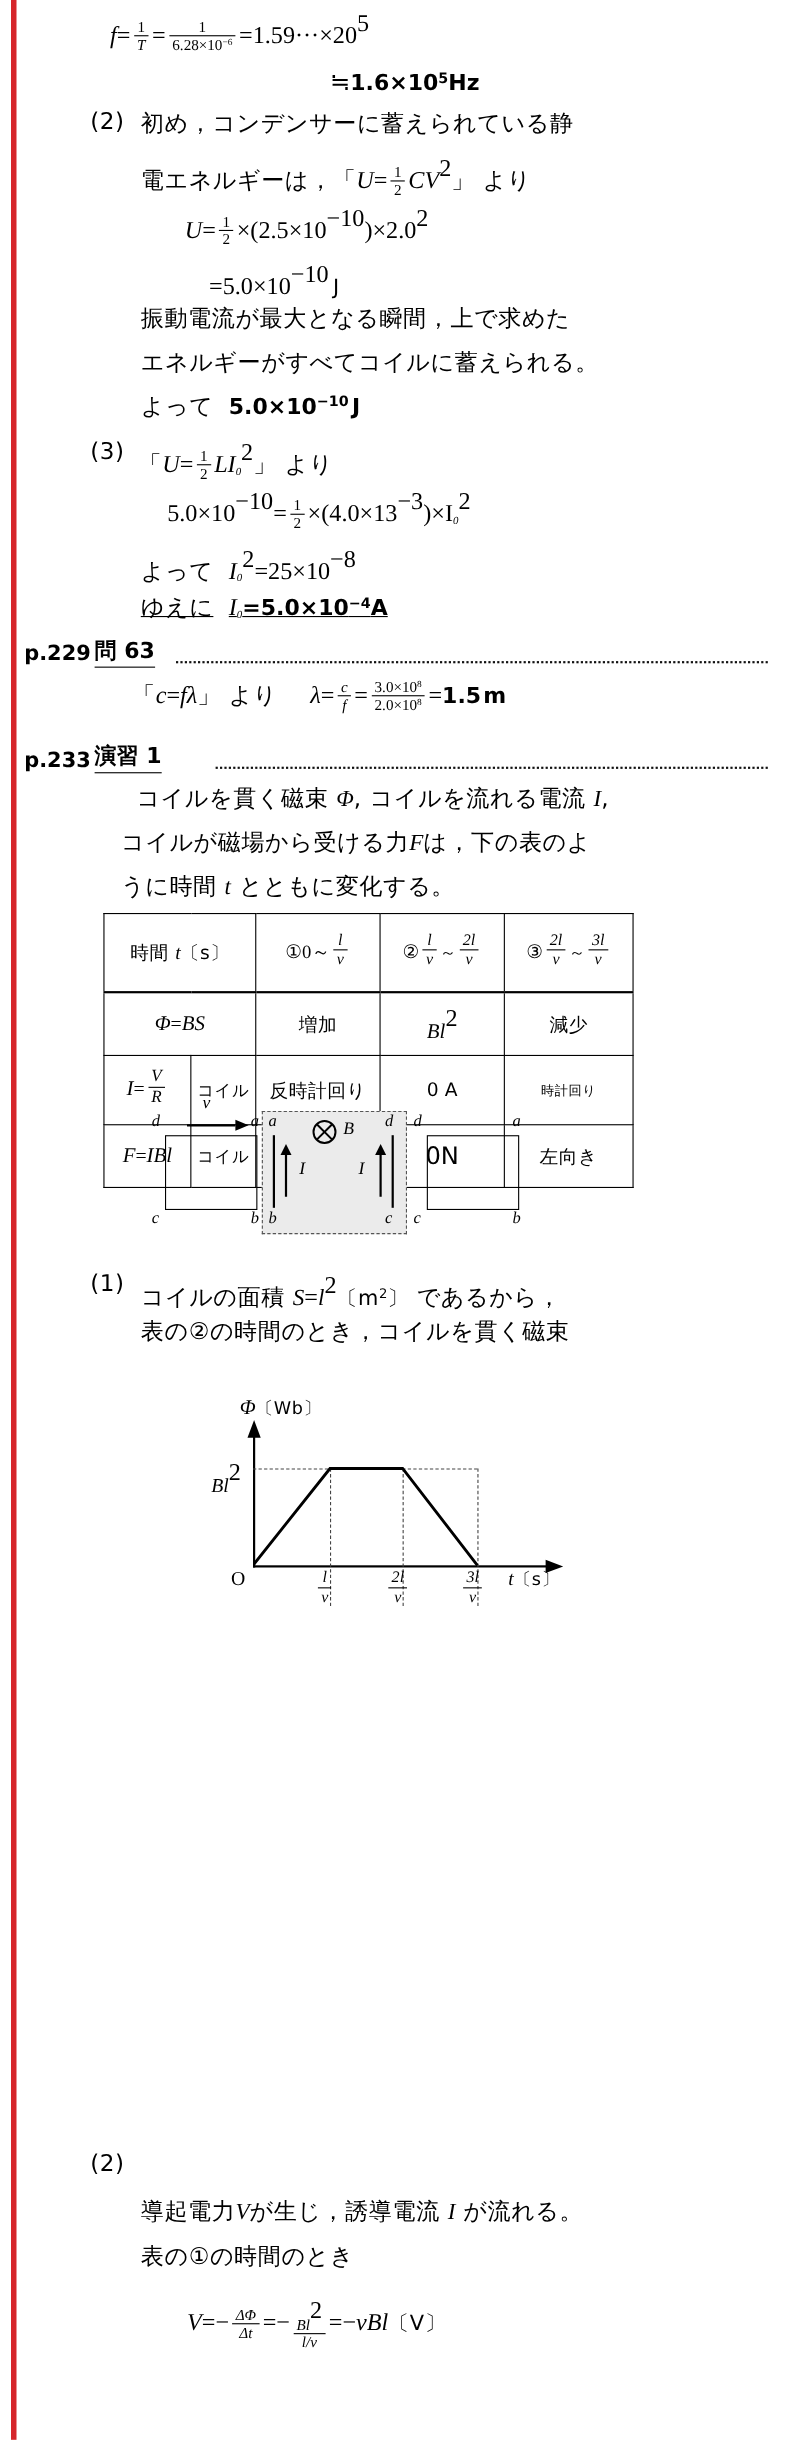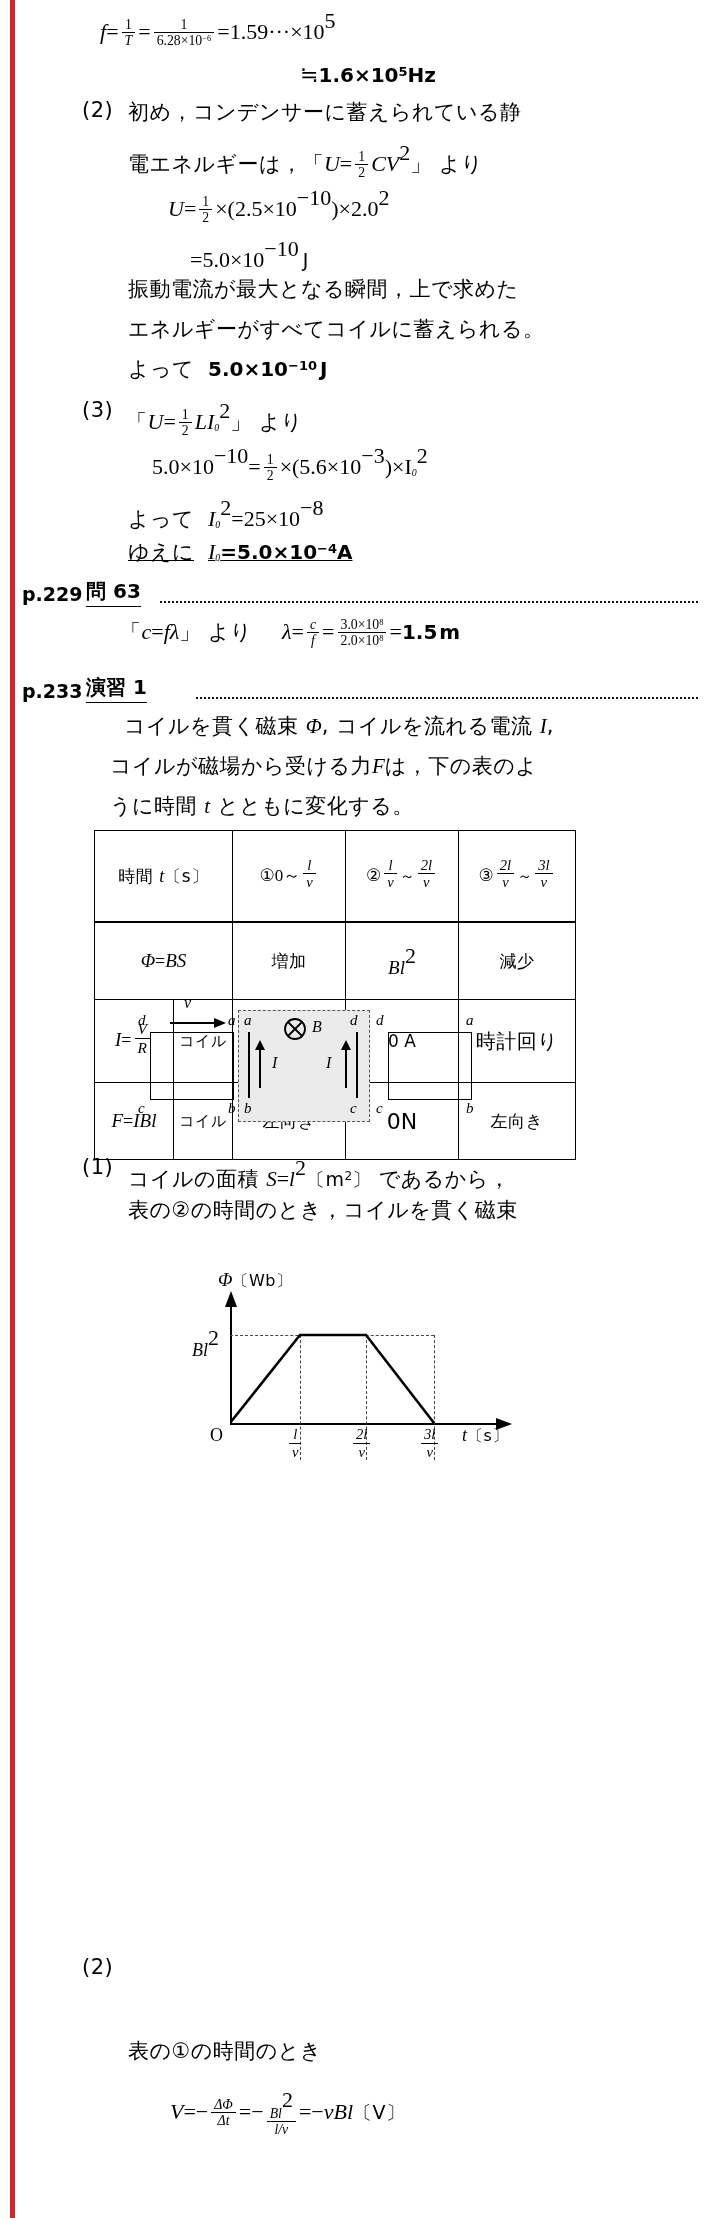--- a/index.html
+++ b/index.html
@@ -98,21 +98,21 @@
   
   table.datatable {
     border-collapse: collapse;
     font-family: "DejaVu Sans", sans-serif;
     font-size: 17px;
   }
   table.datatable td {
     border: 1.2px solid #000;
     text-align: center;
     vertical-align: middle;
-    padding: 15px 4px;
+    padding: 5px 4px;
   }
   table.datatable tr.thickbot td {
     border-bottom-width: 2.4px;
   }
 
   
   .figwrap { position: absolute; }
   .sq {
     position: absolute;
     border: 1.6px solid #000;
@@ -146,21 +146,21 @@
   }
 </style>
 </head>
 <body>
 
 <div class="page">
 
   <div class="left-rule"></div>
 
   <div class="blk" style="left:100px; top:8px;">
-    <span class="math">f</span><span class="mathup">=</span><span class="frac"><span class="num mathup">1</span><span class="den math">T</span></span><span class="mathup">=</span><span class="frac"><span class="num mathup">1</span><span class="den mathup"><span>6.28×10</span><sup>−6</sup></span></span><span class="mathup">=</span><span class="mathup">1.59···×10</span><sup class="mathup">5</sup>
+    <span class="math">f</span><span class="mathup">=</span><span class="frac"><span class="num mathup">1</span><span class="den math">T</span></span><span class="mathup">=</span><span class="frac"><span class="num mathup">1</span><span class="den mathup"><span>6.28×10</span><sup>−6</sup></span></span><span class="mathup">=</span><span class="mathup">1.59···×20</span><sup class="mathup">5</sup>
   </div>
 
   <div class="blk" style="left:300px; top:62px;">
     <span class="mathup">≒</span><span class="mathup bold sans" style="font-size:20px;">1.6×10</span><sup class="bold sans" style="font-size:13px;">5</sup><span class="sans bold" style="font-size:20px;">Hz</span>
   </div>
 
   <div class="blk jp" style="left:82px; top:98px;">(2)</div>
   <div class="blk jp" style="left:128px; top:98px;">初め，コンデンサーに蓄えられている静</div>
 
   <div class="blk" style="left:128px; top:140px;">
@@ -181,21 +181,21 @@
   <div class="blk" style="left:128px; top:355px;">
     <span class="jp">よって</span><span class="sans bold" style="font-size:20px; margin-left:14px;">5.0×10</span><sup class="sans bold" style="font-size:13px;">−10</sup><span class="sans bold" style="font-size:20px; margin-left:3px;">J</span>
   </div>
 
   <div class="blk jp" style="left:82px; top:398px;">(3)</div>
   <div class="blk" style="left:126px; top:398px;">
     <span class="jp">「</span><span class="math">U</span><span class="mathup">=</span><span class="frac"><span class="num mathup">1</span><span class="den mathup">2</span></span><span class="math">LI</span><sub>0</sub><sup class="mathup">2</sup><span class="jp">」 より</span>
   </div>
 
   <div class="blk" style="left:152px; top:443px;">
-    <span class="mathup">5.0×10</span><sup class="mathup">−10</sup><span class="mathup">=</span><span class="frac"><span class="num mathup">1</span><span class="den mathup">2</span></span><span class="mathup">×(5.6×10</span><sup class="mathup">−3</sup><span class="mathup">)×I</span><sub>0</sub><sup class="mathup">2</sup>
+    <span class="mathup">5.0×10</span><sup class="mathup">−10</sup><span class="mathup">=</span><span class="frac"><span class="num mathup">1</span><span class="den mathup">2</span></span><span class="mathup">×(4.0×13</span><sup class="mathup">−3</sup><span class="mathup">)×I</span><sub>0</sub><sup class="mathup">2</sup>
   </div>
 
   <div class="blk" style="left:128px; top:495px;">
     <span class="jp">よって</span><span class="math" style="margin-left:14px;">I</span><sub>0</sub><sup class="mathup">2</sup><span class="mathup">=25×10</span><sup class="mathup">−8</sup>
   </div>
 
   <div class="blk" style="left:128px; top:538px;text-decoration:underline;">
     <span class="jp">ゆえに</span><span class="math" style="margin-left:14px;">I</span><sub>0</sub><span class="sans bold" style="font-size:20px;">=5.0×10</span><sup class="sans bold" style="font-size:13px;">−4</sup><span class="sans bold" style="font-size:20px;">A</span>
   </div>
 
@@ -246,21 +246,21 @@
         <td><span class="math" style="font-size:19px;">Bl</span><sup class="mathup">2</sup></td>
         <td class="jp" style="font-size:17px;">減少</td>
       </tr>
       <tr>
         <td style="width:70px; height:52px;">
           <span class="math" style="font-size:19px;">I</span><span class="mathup" style="font-size:18px;">=</span><span class="frac" style="font-size:18px;"><span class="num math">V</span><span class="den math">R</span></span>
         </td>
         <td class="jp" style="width:50px; font-size:15px;">コイル</td>
         <td class="jp" style="font-size:17px;">反時計回り</td>
         <td class="sans" style="font-size:17px;">0 A</td>
-        <td class="jp" style="font-size:20px;">時計回り</td>
+        <td class="jp" style="font-size:12px;">時計回り</td>
       </tr>
       <tr>
         <td style="height:46px;">
           <span class="math" style="font-size:19px;">F</span><span class="mathup" style="font-size:18px;">=</span><span class="math" style="font-size:19px;">IBl</span>
         </td>
         <td class="jp" style="font-size:15px;">コイル</td>
         <td class="jp" style="font-size:17px;">左向き</td>
         <td class="sans" style="font-size:22px;">0N</td>
         <td class="jp" style="font-size:17px;">左向き</td>
       </tr>
@@ -366,19 +366,22 @@
     </div>
     <div class="blk" style="left:228px; top:144px;">
       <span class="frac" style="font-size:17px;"><span class="num math">3l</span><span class="den math">v</span></span>
     </div>
     <div class="blk" style="left:272px; top:140px;">
       <span class="math" style="font-size:18px;">t</span><span class="jp" style="font-size:16px;">〔s〕</span>
     </div>
   </div>
 
   <div class="blk jp" style="left:82px; top:1955px;">(2)</div>
+  <div class="blk" style="left:128px; top:1996px;">
+    <span class="jp">導起電力</span><span class="math" style="font-size:21px;">V</span><span class="jp">が生じ，誘導電流 </span><span class="math" style="font-size:21px;">I</span><span class="jp"> が流れる。</span>
+  </div>
   <div class="blk jp" style="left:128px; top:2037px;">表の①の時間のとき</div>
 
   <div class="blk" style="left:170px; top:2090px;">
     <span class="math">V</span><span class="mathup">=−</span><span class="frac"><span class="num math">ΔΦ</span><span class="den math">Δt</span></span><span class="mathup">=−</span><span class="frac"><span class="num math"><span>Bl</span><sup class="mathup">2</sup></span><span class="den math">l/v</span></span><span class="mathup">=−</span><span class="math">vBl</span><span class="jp" style="font-size:19px;">〔V〕</span>
   </div>
 
 </div>
 
 </body></html>

